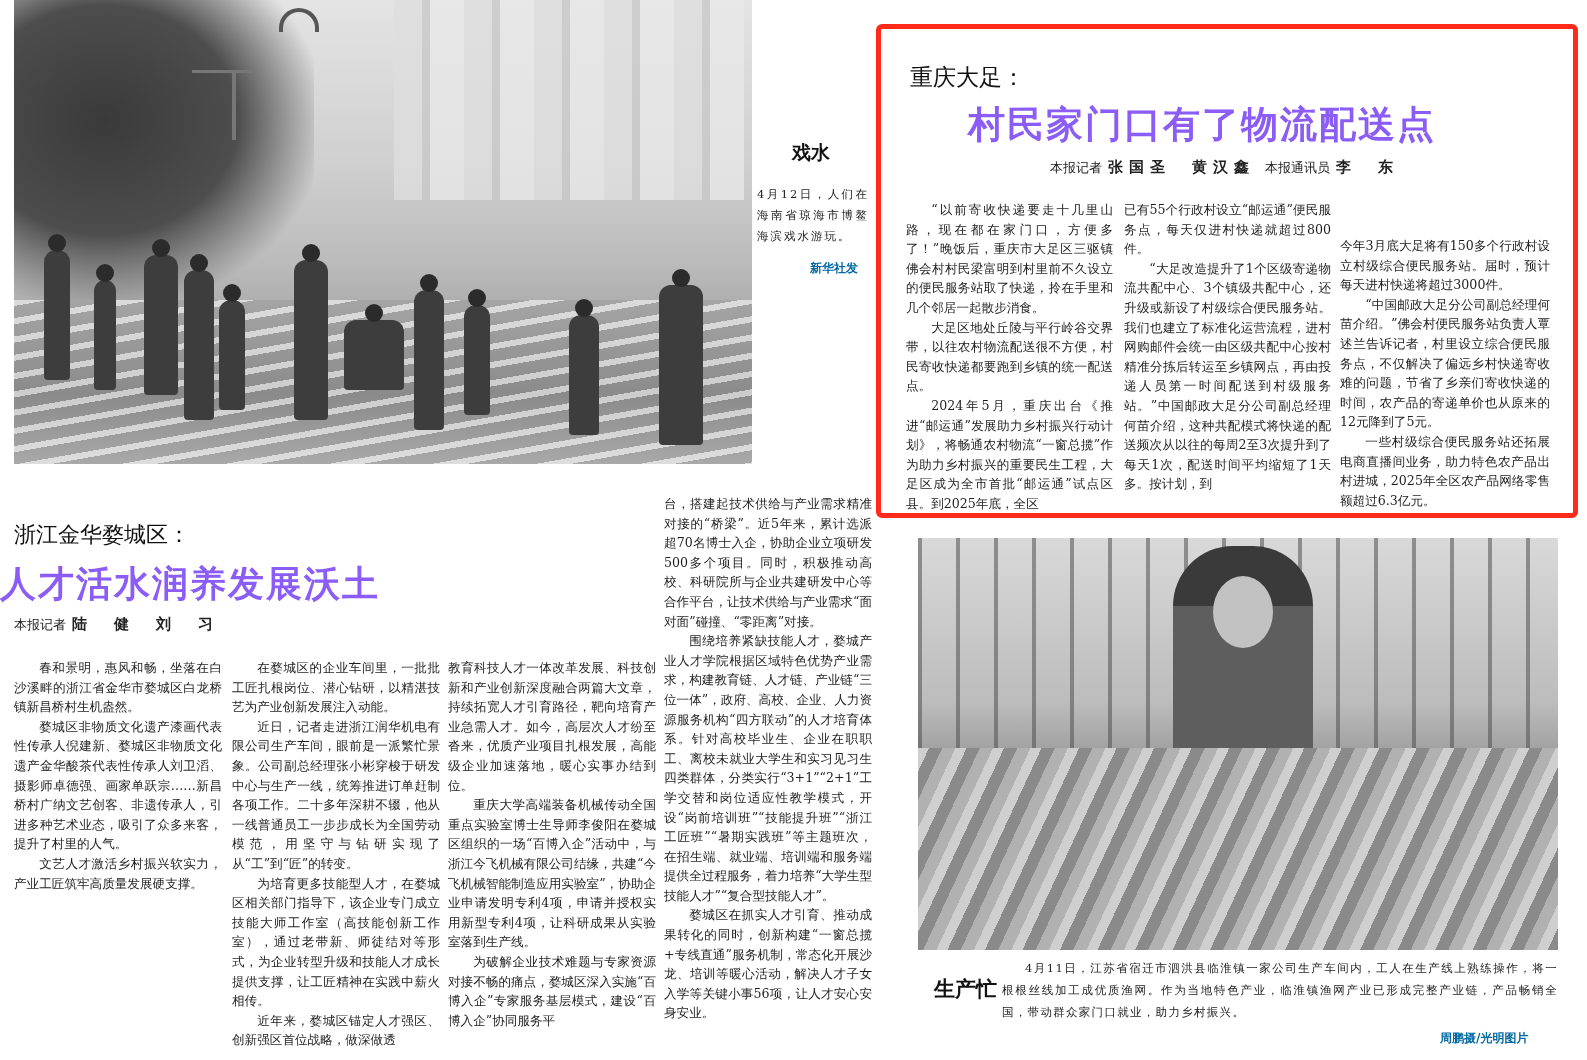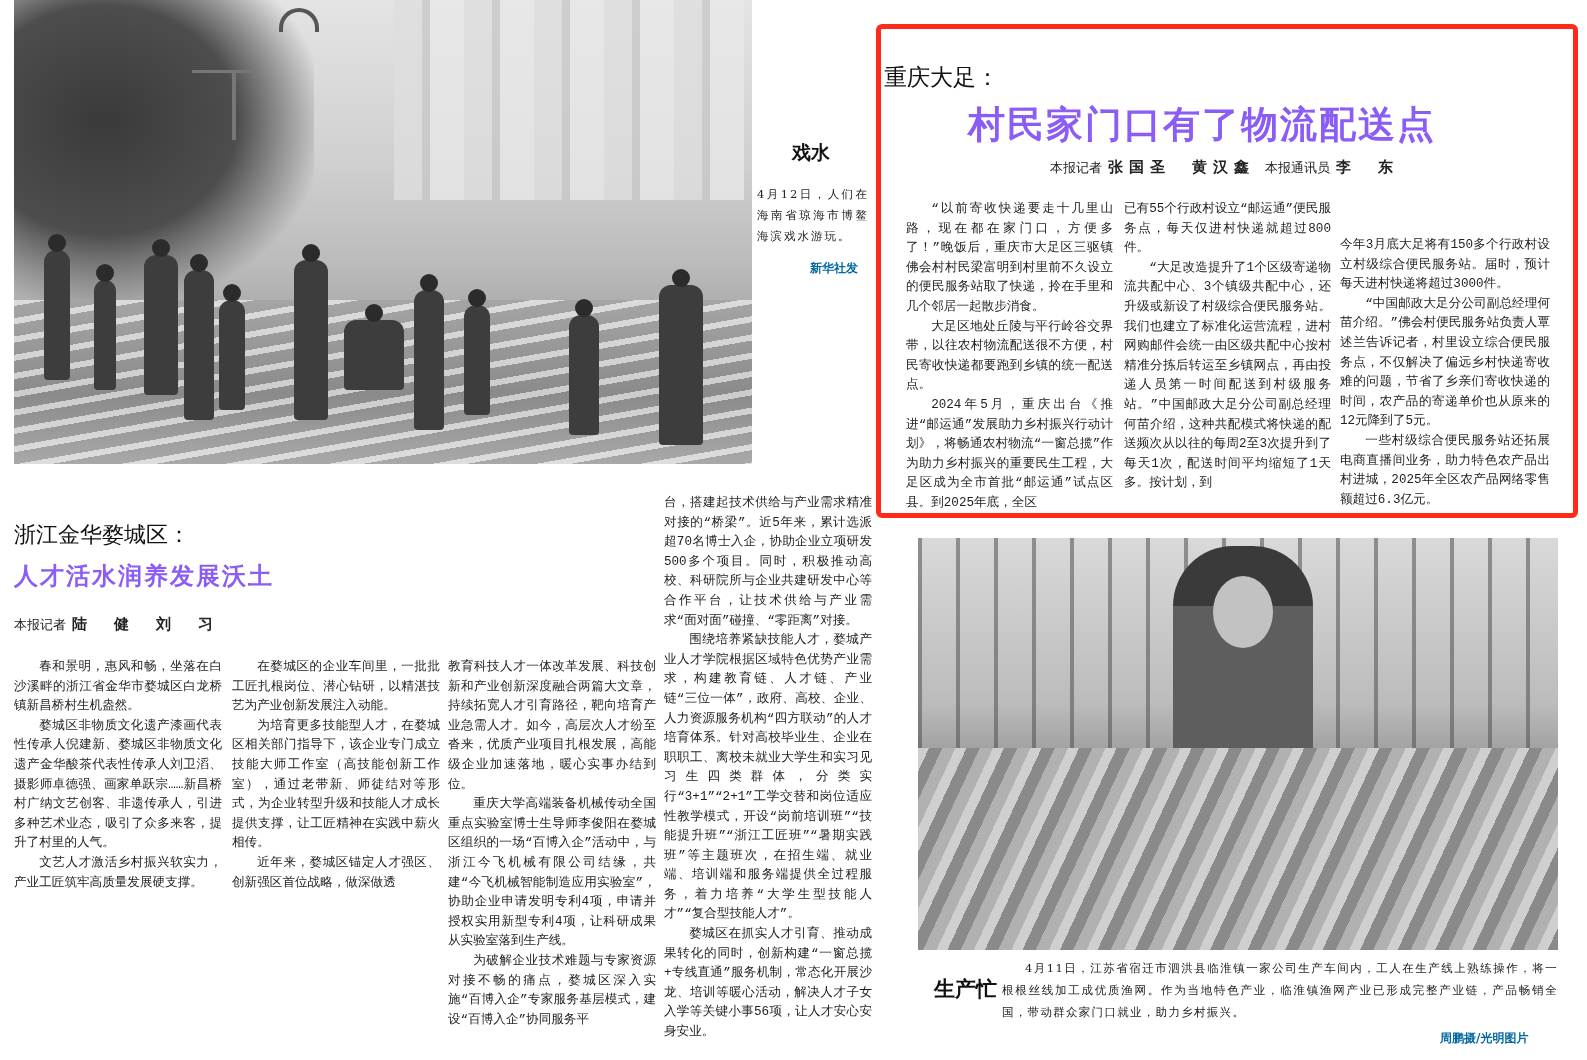--- a/index.html
+++ b/index.html
@@ -46,21 +46,21 @@
   #highlight-box { position:absolute; left:876px; top:24px; width:702px; height:494px; border: 5px solid #ff2a1a; border-radius: 6px; }
 
   
   .kicker { position:absolute; font-family: "DejaVu Sans", "Liberation Sans", sans-serif; font-size: 23px; color:#111; }
   .headline { position:absolute; font-family: "DejaVu Serif", "Liberation Serif", serif; font-weight: bold; color:#8b5cf6; letter-spacing: 2px; }
   .byline { position:absolute; font-family: "DejaVu Sans", "Liberation Sans", sans-serif; font-size: 13px; color:#222; white-space: nowrap; }
   .byline .name { font-family: "DejaVu Serif", "Liberation Serif", serif; font-weight: bold; font-size: 15px; letter-spacing: 6px; margin: 0 10px 0 6px; }
 
   
   .col { position:absolute; font-size: 12.6px; line-height: 19.6px; text-align: justify; color:#1e1e1e; }
-  .col p { text-indent: 2em; font-family: Liberation Mono, monospace; }
+  .col p { text-indent: 2em; }
   .col p.cont { text-indent: 0; }
 </style>
 </head>
 <body>
 
 <div id="beach-photo" class="photo">
   <div class="trees"></div>
   <div class="towers"></div>
   <div class="kite"></div>
   <div class="crane"></div>
@@ -79,21 +79,21 @@
     <div class="fig" style="left:645px;top:75px;width:44px;height:160px"></div>
   </div>
 </div>
 
 <div class="cap-title" style="left:792px;top:140px;font-size:19px;">戏水</div>
 <div class="cap-text" style="left:757px;top:184px;width:112px;">4月12日，人们在海南省琼海市博鳌海滨戏水游玩。</div>
 <div class="credit" style="left:810px;top:260px;">新华社发</div>
 
 <div id="highlight-box"></div>
 
-<div class="kicker" style="left:884px;top:62px;">重庆大足：</div>
+<div class="kicker" style="left:910px;top:62px;">重庆大足：</div>
 <div class="headline" style="left:968px;top:100px;font-size:37px;">村民家门口有了物流配送点</div>
 <div class="byline" style="left:1050px;top:158px;">
   <span>本报记者</span><span class="name">张国圣　黄汉鑫</span><span>本报通讯员</span><span class="name">李　东</span>
 </div>
 
 <div class="col" style="left:906px;top:200px;width:207px;">
   <p>“以前寄收快递要走十几里山路，现在都在家门口，方便多了！”晚饭后，重庆市大足区三驱镇佛会村村民梁富明到村里前不久设立的便民服务站取了快递，拎在手里和几个邻居一起散步消食。</p>
   <p>大足区地处丘陵与平行岭谷交界带，以往农村物流配送很不方便，村民寄收快递都要跑到乡镇的统一配送点。</p>
   <p>2024年5月，重庆出台《推进“邮运通”发展助力乡村振兴行动计划》，将畅通农村物流“一窗总揽”作为助力乡村振兴的重要民生工程，大足区成为全市首批“邮运通”试点区县。到2025年底，全区</p>
 </div>
@@ -101,32 +101,33 @@
   <p class="cont">已有55个行政村设立“邮运通”便民服务点，每天仅进村快递就超过800件。</p>
   <p>“大足改造提升了1个区级寄递物流共配中心、3个镇级共配中心，还升级或新设了村级综合便民服务站。我们也建立了标准化运营流程，进村网购邮件会统一由区级共配中心按村精准分拣后转运至乡镇网点，再由投递人员第一时间配送到村级服务站。”中国邮政大足分公司副总经理何苗介绍，这种共配模式将快递的配送频次从以往的每周2至3次提升到了每天1次，配送时间平均缩短了1天多。按计划，到</p>
 </div>
 <div class="col" style="left:1340px;top:200px;width:210px;margin-top:36px;">
   <p class="cont">今年3月底大足将有150多个行政村设立村级综合便民服务站。届时，预计每天进村快递将超过3000件。</p>
   <p>“中国邮政大足分公司副总经理何苗介绍。”佛会村便民服务站负责人覃述兰告诉记者，村里设立综合便民服务点，不仅解决了偏远乡村快递寄收难的问题，节省了乡亲们寄收快递的时间，农产品的寄递单价也从原来的12元降到了5元。</p>
   <p>一些村级综合便民服务站还拓展电商直播间业务，助力特色农产品出村进城，2025年全区农产品网络零售额超过6.3亿元。</p>
 </div>
 
 <div class="kicker" style="left:14px;top:520px;font-size:22px;">浙江金华婺城区：</div>
-<div class="headline" style="left:14px;top:560px;font-size:24px;">人才活水润养发展沃土</div>
+<div class="headline" style="left:0;top:560px;font-size:36px;">人才活水润养发展沃土</div>
 <div class="byline" style="left:14px;top:615px;">
   <span>本报记者</span><span class="name">陆　健　刘　习</span>
 </div>
 
 <div class="col" style="left:14px;top:658px;width:208px;">
   <p>春和景明，惠风和畅，坐落在白沙溪畔的浙江省金华市婺城区白龙桥镇新昌桥村生机盎然。</p>
   <p>婺城区非物质文化遗产漆画代表性传承人倪建新、婺城区非物质文化遗产金华酸茶代表性传承人刘卫滔、摄影师卓德强、画家单跃宗……新昌桥村广纳文艺创客、非遗传承人，引进多种艺术业态，吸引了众多来客，提升了村里的人气。</p>
   <p>文艺人才激活乡村振兴软实力，产业工匠筑牢高质量发展硬支撑。</p>
 </div>
 <div class="col" style="left:232px;top:658px;width:208px;">
   <p>在婺城区的企业车间里，一批批工匠扎根岗位、潜心钻研，以精湛技艺为产业创新发展注入动能。</p>
+  <p>近日，记者走进浙江润华机电有限公司生产车间，眼前是一派繁忙景象。公司副总经理张小彬穿梭于研发中心与生产一线，统筹推进订单赶制各项工作。二十多年深耕不辍，他从一线普通员工一步步成长为全国劳动模范，用坚守与钻研实现了从“工”到“匠”的转变。</p>
   <p>为培育更多技能型人才，在婺城区相关部门指导下，该企业专门成立技能大师工作室（高技能创新工作室），通过老带新、师徒结对等形式，为企业转型升级和技能人才成长提供支撑，让工匠精神在实践中薪火相传。</p>
   <p>近年来，婺城区锚定人才强区、创新强区首位战略，做深做透</p>
 </div>
 <div class="col" style="left:448px;top:658px;width:208px;">
   <p class="cont">教育科技人才一体改革发展、科技创新和产业创新深度融合两篇大文章，持续拓宽人才引育路径，靶向培育产业急需人才。如今，高层次人才纷至沓来，优质产业项目扎根发展，高能级企业加速落地，暖心实事办结到位。</p>
   <p>重庆大学高端装备机械传动全国重点实验室博士生导师李俊阳在婺城区组织的一场“百博入企”活动中，与浙江今飞机械有限公司结缘，共建“今飞机械智能制造应用实验室”，协助企业申请发明专利4项，申请并授权实用新型专利4项，让科研成果从实验室落到生产线。</p>
   <p>为破解企业技术难题与专家资源对接不畅的痛点，婺城区深入实施“百博入企”专家服务基层模式，建设“百博入企”协同服务平</p>
 </div>
 <div class="col" style="left:664px;top:494px;width:208px;">
   <p class="cont">台，搭建起技术供给与产业需求精准对接的“桥梁”。近5年来，累计选派超70名博士入企，协助企业立项研发500多个项目。同时，积极推动高校、科研院所与企业共建研发中心等合作平台，让技术供给与产业需求“面对面”碰撞、“零距离”对接。</p>

